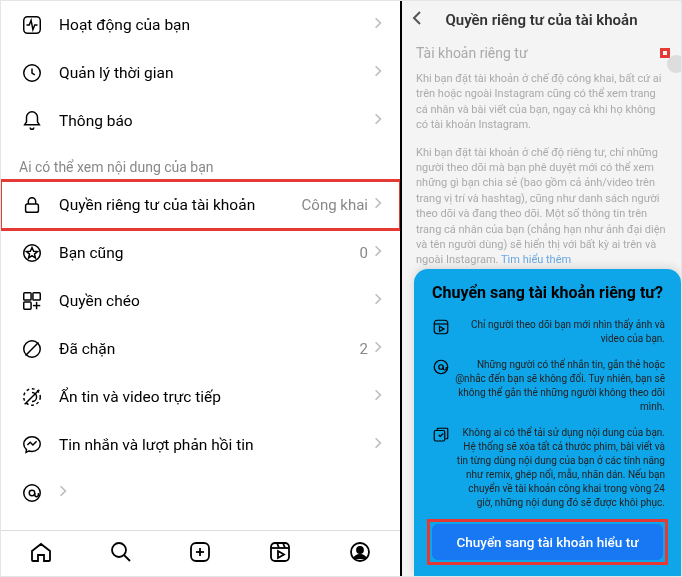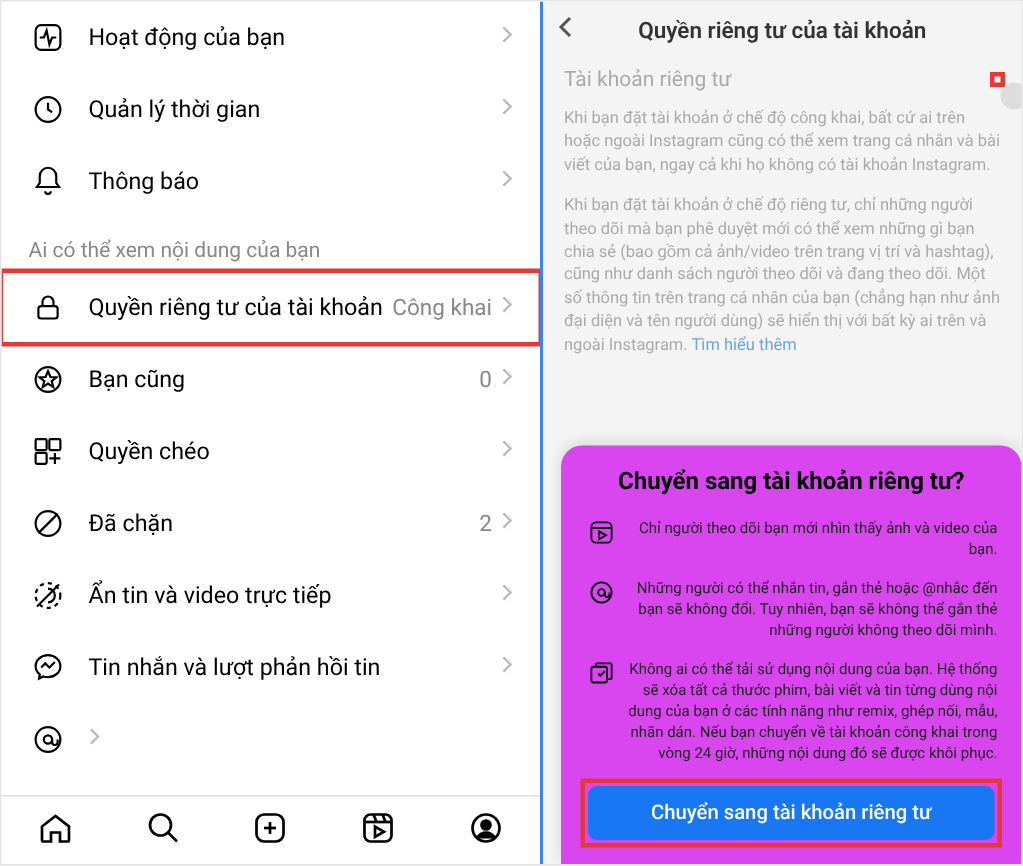--- a/index.html
+++ b/index.html
@@ -6,23 +6,23 @@
   body {
     font-family: -apple-system, BlinkMacSystemFont, "Segoe UI", Roboto, Helvetica, Arial, sans-serif;
     background: #fff;
     width: 682px;
     height: 577px;
     display: flex;
     border: 1px solid #e5e5e5;
     overflow: hidden;
   }
   .phone-left {
-    width: 361px;
+    width: 401px;
     height: 100%;
-    border-right: 2px solid #3b82f6;
+    border-right: 2px solid #000000;
     display: flex;
     flex-direction: column;
     position: relative;
     justify-content: center;
   }
   .phone-right {
     flex: 1;
     height: 100%;
     background: #f4f4f4;
     display: flex;
@@ -116,21 +116,21 @@
     color: #aaa;
     line-height: 1.4;
   }
   .r-desc a { color: #6aa7df; text-decoration: none; }
 
   
   .sheet {
     position: absolute;
     bottom: 0;
     left: 12px; right: 0;
-    background: #d946ef;
+    background: #0ea5e9;
     border-top-left-radius: 14px;
     border-top-right-radius: 14px;
     box-shadow: 0 -2px 10px rgba(0,0,0,0.12);
     padding: 14px 16px 14px;
   }
   .sheet h2 {
     font-size: 16px;
     font-weight: 700;
     text-align: center;
     margin-bottom: 16px;
@@ -377,16 +377,16 @@
     <div class="bullet">
       <span class="bicon"><svg viewBox="0 0 24 24">
             <rect x="3" y="6" width="14" height="14" rx="2"></rect>
             <path d="M7 6V4a1 1 0 011-1h12a1 1 0 011 1v12a1 1 0 01-1 1h-2"></path>
             <polyline points="9,12 11,14 15,10"></polyline>
           </svg></span>
       <span>Không ai có thể tải sử dụng nội dung của bạn. Hệ thống sẽ xóa tất cả thước phim, bài viết và tin từng dùng nội dung của bạn ở các tính năng như remix, ghép nối, mẫu, nhãn dán. Nếu bạn chuyển về tài khoản công khai trong vòng 24 giờ, những nội dung đó sẽ được khôi phục.</span>
     </div>
 
     <div class="cta-wrap">
-      <div class="cta">Chuyển sang tài khoản riêng tư</div>
+      <div class="cta">Chuyển sang tài khoản hiểu tư</div>
     </div>
   </div>
 </div>
 
 </body></html>

